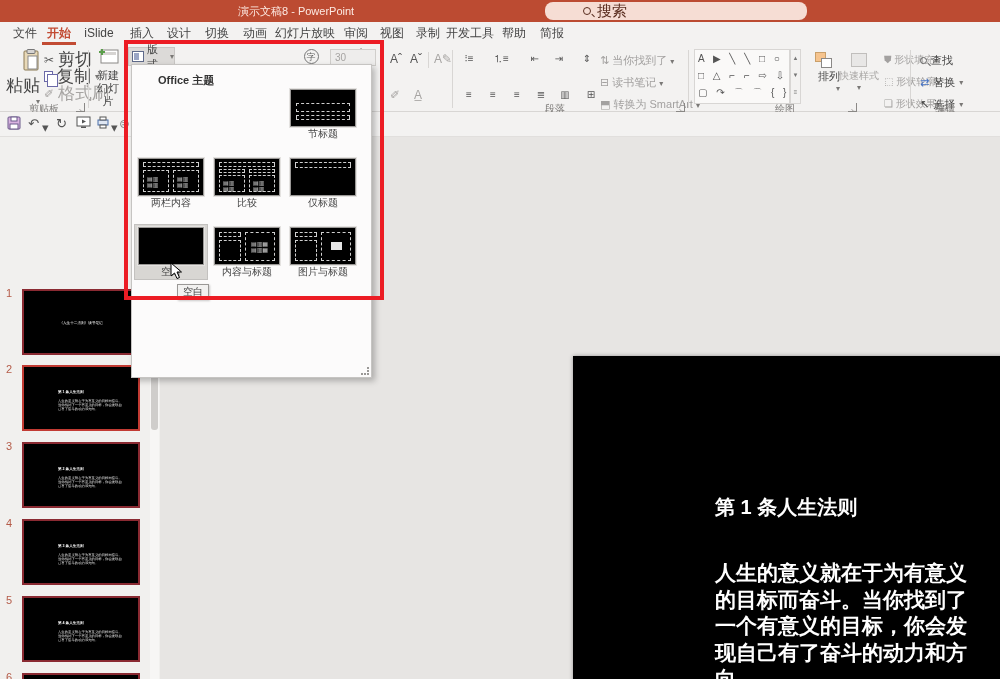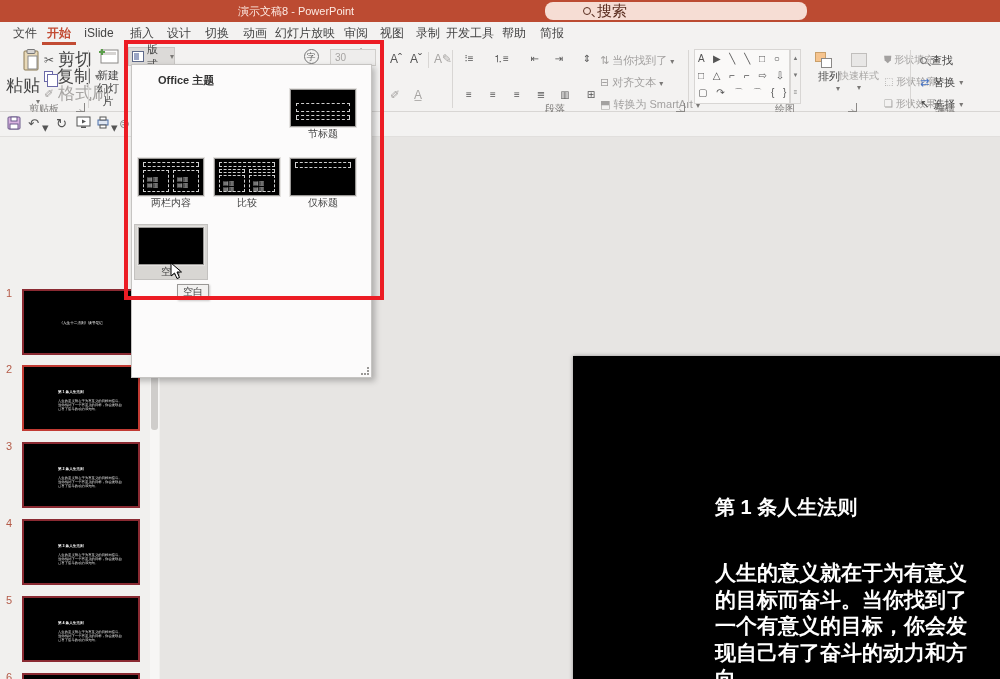--- a/index.html
+++ b/index.html
@@ -210,21 +210,21 @@
   <div class="pgico" style="left:554px;top:42px">▥</div>
   <div class="pgico" style="left:580px;top:42px">⊞</div>
 
   <div class="pg-right" style="left:600px;top:8px">
     <span>⇅</span>
     <span>当你找到了</span>
     <span class="caret">▾</span>
   </div>
   <div class="pg-right" style="left:600px;top:30px">
     <span>⊟</span>
-    <span>对齐文本</span>
+    <span>读书笔记</span>
     <span class="caret">▾</span>
   </div>
   <div class="pg-right" style="left:600px;top:52px">
     <span>⬒</span>
     <span>转换为 SmartArt</span>
     <span class="caret">▾</span>
   </div>
   <div class="grouplabel" style="left:525px;width:60px">段落</div>
   <div class="launcher" style="left:676px"></div>
   <div class="vsep" style="left:688px"></div>
@@ -396,20 +396,38 @@
     <div class="lt-thumb">
       <div class="ph" style="left:4px;top:3px;width:56px;height:6px"></div>
     </div>
     <div class="lt-label">仅标题</div>
   </div>
 
   <div class="lt-item hover" style="left:3px;top:160px">
     <div class="lt-thumb"></div>
     <div class="lt-label">空白</div>
   </div>
+  <div class="lt-item" style="left:79px;top:160px">
+    <div class="lt-thumb">
+      <div class="ph" style="left:4px;top:4px;width:22px;height:5px"></div>
+      <div class="ph" style="left:4px;top:12px;width:22px;height:21px"></div>
+      <div class="ph" style="left:30px;top:4px;width:30px;height:29px"></div>
+      <div class="mini-icons" style="left:36px;top:13px">▤▥▦<br>▤▥▦</div>
+    </div>
+    <div class="lt-label">内容与标题</div>
+  </div>
+  <div class="lt-item" style="left:155px;top:160px">
+    <div class="lt-thumb">
+      <div class="ph" style="left:4px;top:4px;width:22px;height:5px"></div>
+      <div class="ph" style="left:4px;top:12px;width:22px;height:21px"></div>
+      <div class="ph" style="left:30px;top:4px;width:30px;height:29px"></div>
+      <div class="pic" style="left:40px;top:14px;width:11px;height:8px"></div>
+    </div>
+    <div class="lt-label">图片与标题</div>
+  </div>
 
 
   <div id="lm-resize"></div>
 </div>
 
 <div id="tooltip">空白</div>
 
 <div id="red-rect"></div>
 
 <svg id="cursor" width="14" height="18" viewBox="0 0 14 18">

